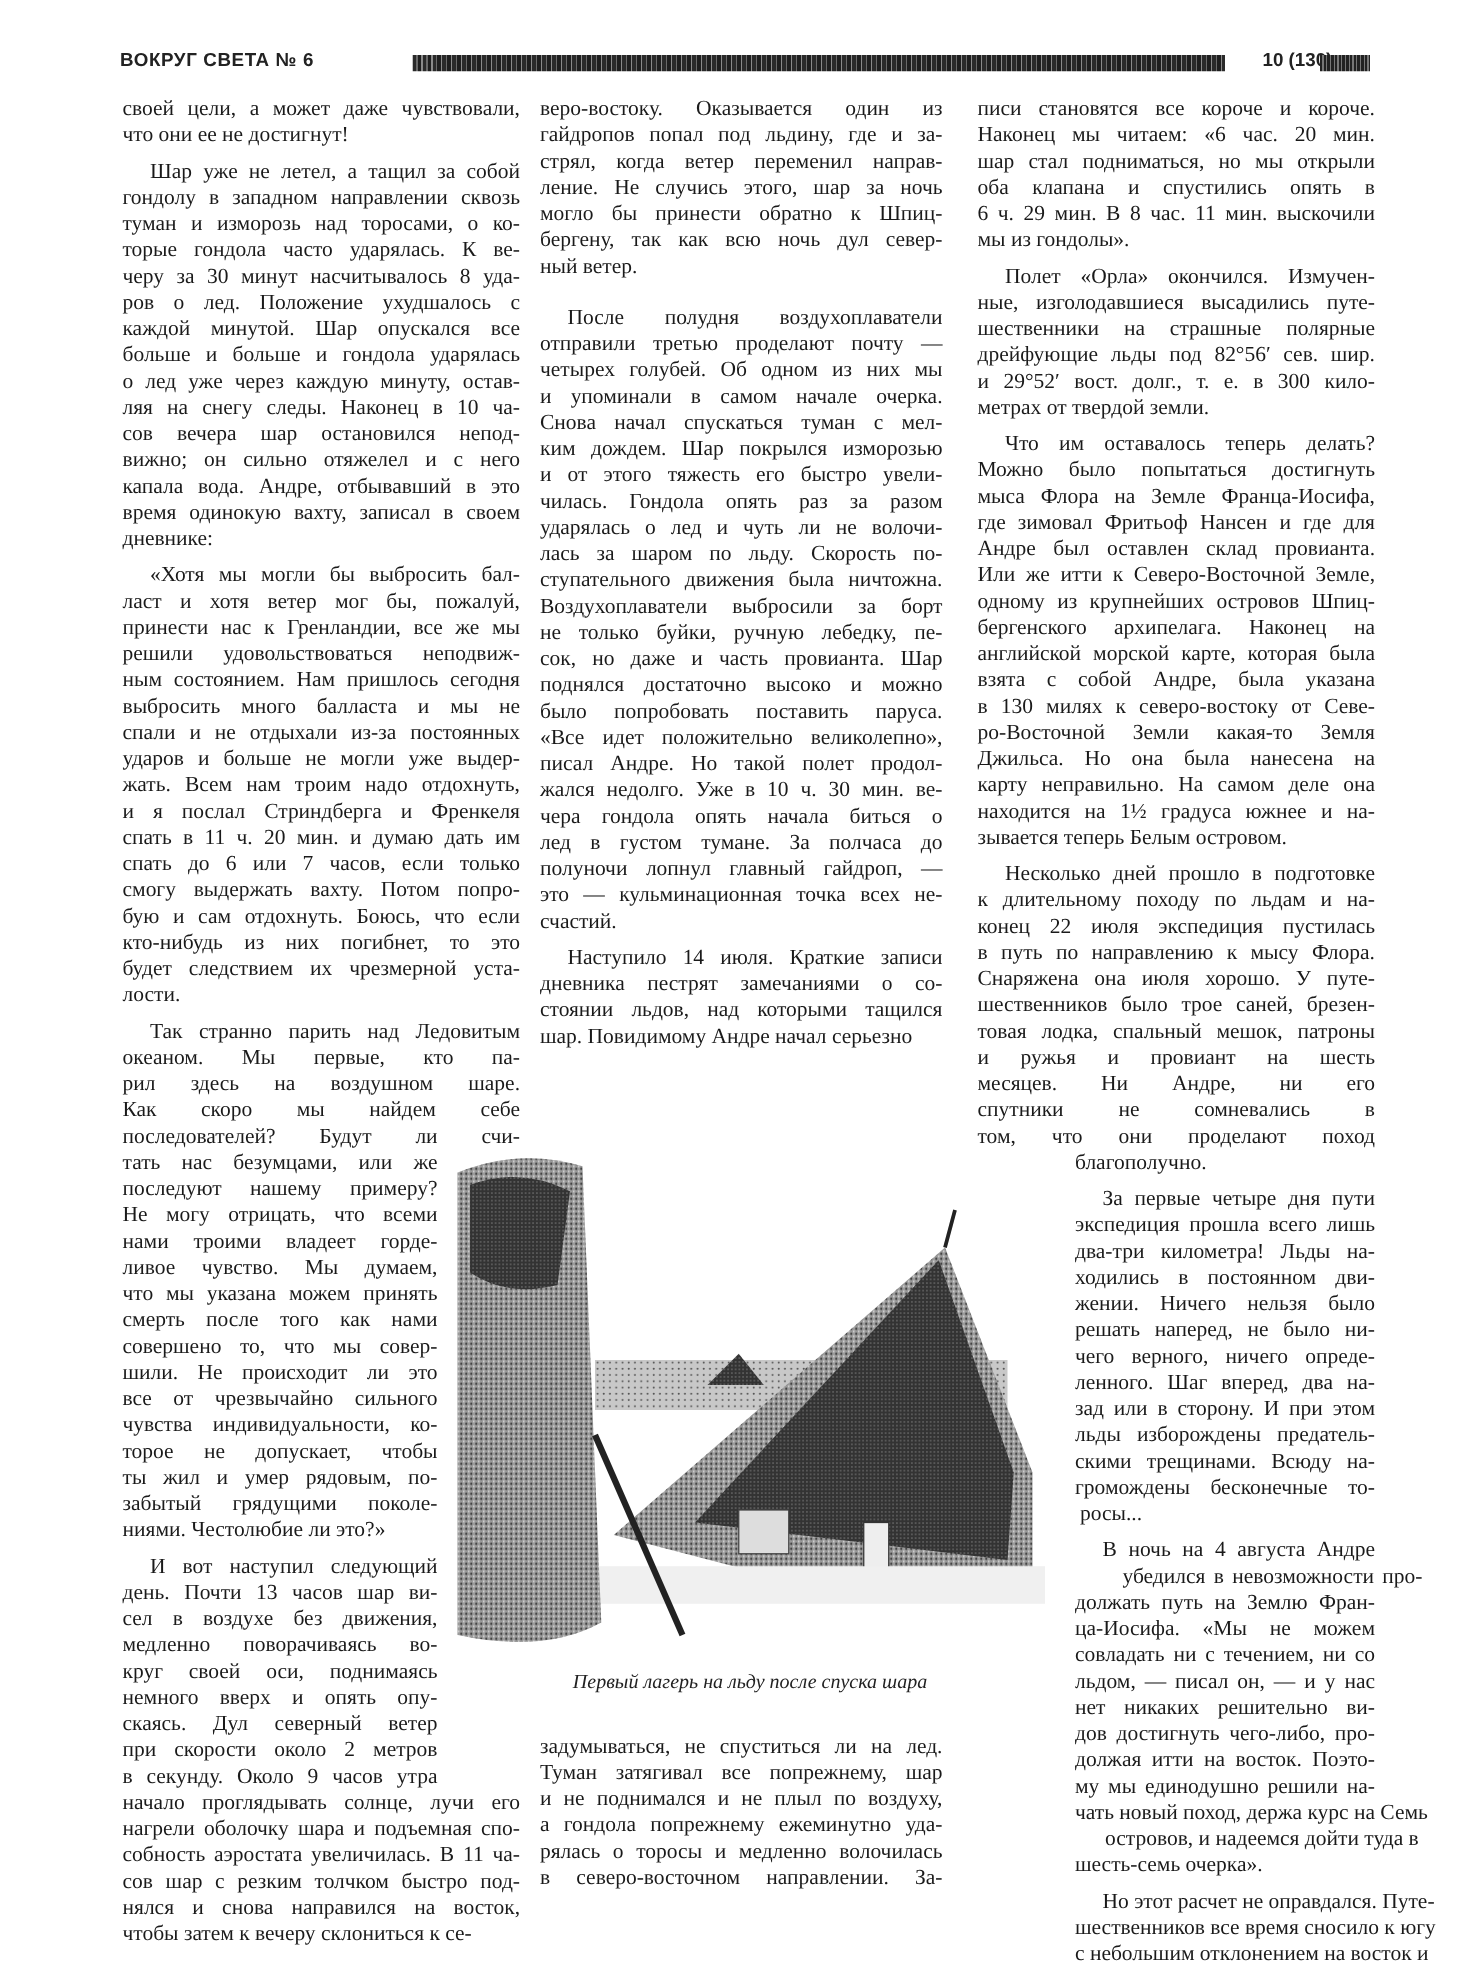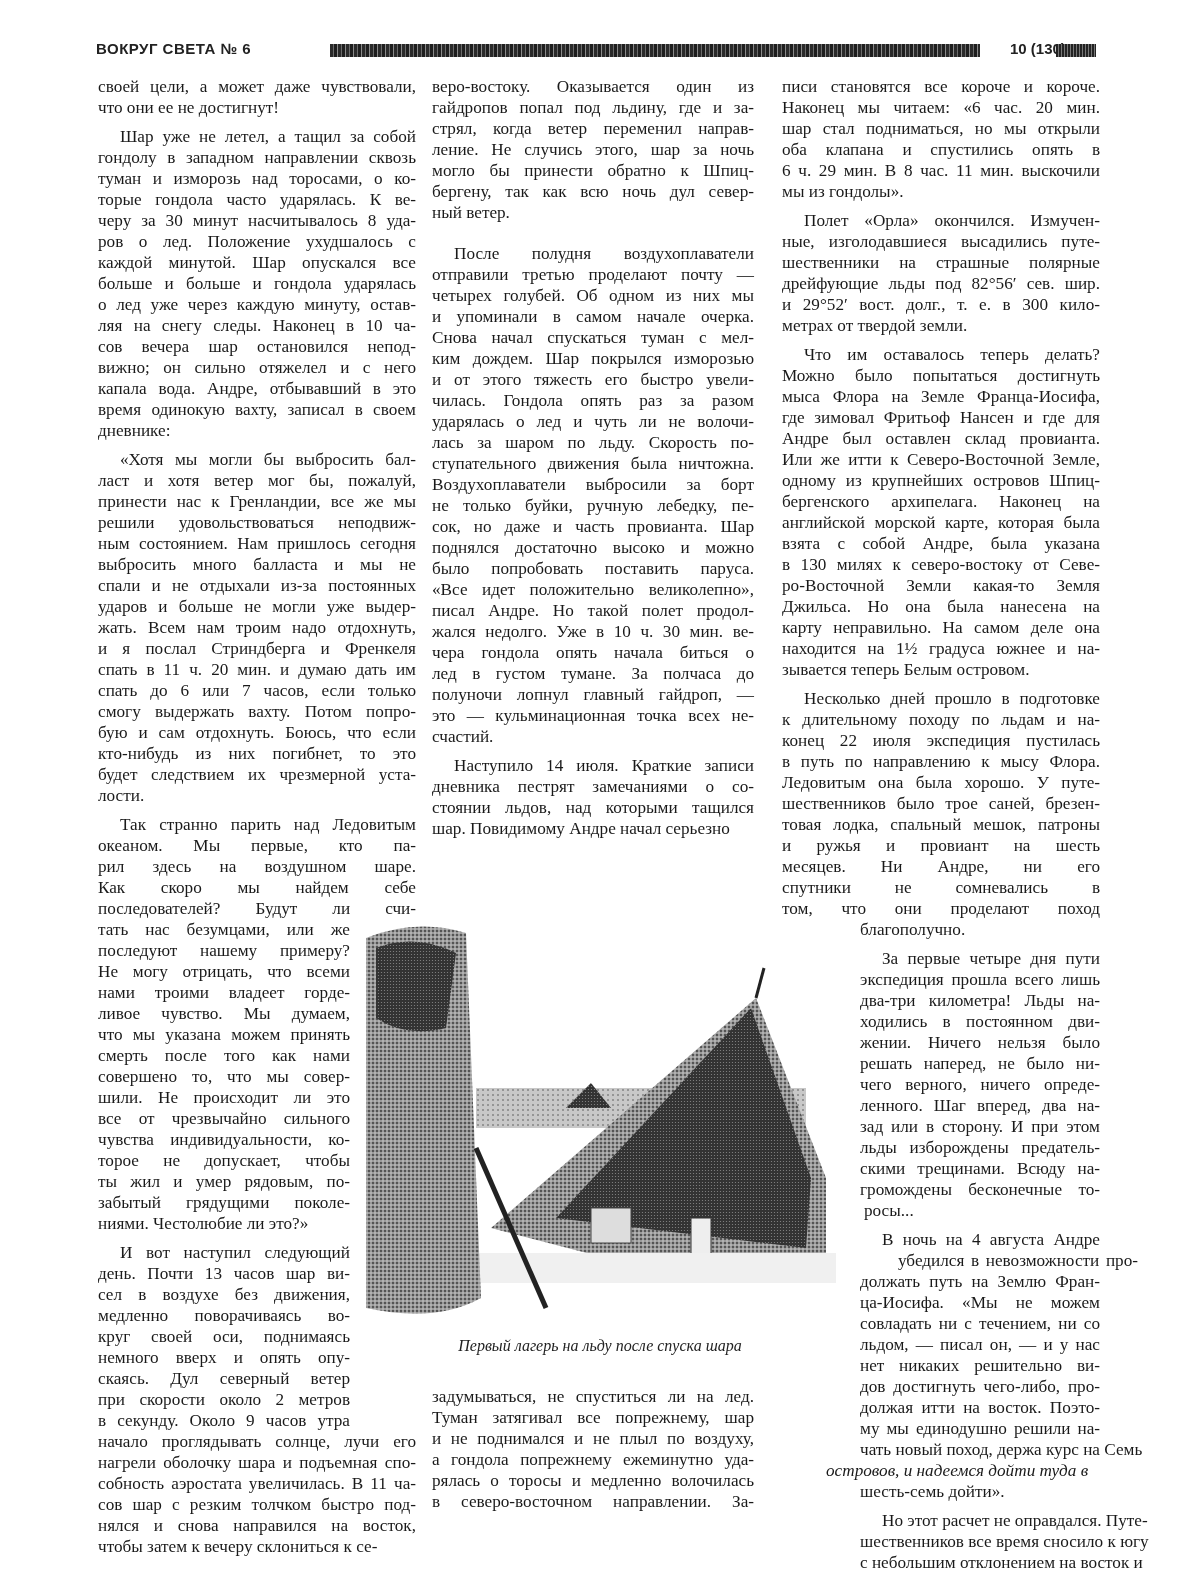--- a/index.html
+++ b/index.html
@@ -196,21 +196,21 @@
       <span class="line">Джильса. Но она была нанесена на</span>
       <span class="line">карту неправильно. На самом деле она</span>
       <span class="line">находится на 1½ градуса южнее и на-</span>
       <span class="line last">зывается теперь Белым островом.</span>
     </p>
     <p class="gap">
       <span class="line" style="text-indent: 22px;">Несколько дней прошло в подготовке</span>
       <span class="line">к длительному походу по льдам и на-</span>
       <span class="line">конец 22 июля экспедиция пустилась</span>
       <span class="line">в путь по направлению к мысу Флора.</span>
-      <span class="line">Ледовитым она была хорошо. У путе-</span>
+      <span class="line">Снаряжена она июля хорошо. У путе-</span>
       <span class="line">шественников было трое саней, брезен-</span>
       <span class="line">товая лодка, спальный мешок, патроны</span>
       <span class="line">и ружья и провиант на шесть</span>
       <span class="line">месяцев. Ни Андре, ни его</span>
       <span class="line">спутники не сомневались в</span>
       <span class="line">том, что они проделают поход</span>
       <span class="line last" style="margin-left: 78px; width: 240px;">благополучно.</span>
     </p>
     <p class="gap">
       <span class="line" style="text-indent: 22px; margin-left: 78px; width: 240px;">За первые четыре дня пути</span>
@@ -232,22 +232,22 @@
       <span class="line" style="margin-left: 116px; width: 240px;">убедился в невозможности про-</span>
       <span class="line" style="margin-left: 78px; width: 240px;">должать путь на Землю Фран-</span>
       <span class="line" style="margin-left: 78px; width: 240px;">ца-Иосифа. «Мы не можем</span>
       <span class="line" style="margin-left: 78px; width: 240px;">совладать ни с течением, ни со</span>
       <span class="line" style="margin-left: 78px; width: 240px; font-family: Liberation Serif, serif;">льдом, — писал он, — и у нас</span>
       <span class="line" style="margin-left: 78px; width: 240px;">нет никаких решительно ви-</span>
       <span class="line" style="margin-left: 78px; width: 240px;">дов достигнуть чего-либо, про-</span>
       <span class="line" style="margin-left: 78px; width: 240px;">должая итти на восток. Поэто-</span>
       <span class="line" style="margin-left: 78px; width: 240px;">му мы единодушно решили на-</span>
       <span class="line" style="margin-left: 78px; width: 240px;">чать новый поход, держа курс на Семь</span>
-      <span class="line" style="margin-left: 44px; width: 240px; font-style: italic;">островов, и надеемся дойти туда в</span>
-      <span class="line last" style="margin-left: 78px; width: 240px;">шесть-семь дойти».</span>
+      <span class="line" style="margin-left: 102px; width: 240px;">островов, и надеемся дойти туда в</span>
+      <span class="line last" style="margin-left: 78px; width: 240px;">шесть-семь очерка».</span>
     </p>
     <p class="gap">
       <span class="line" style="text-indent: 22px; margin-left: 78px; width: 240px;">Но этот расчет не оправдался. Путе-</span>
       <span class="line" style="margin-left: 78px; width: 240px;">шественников все время сносило к югу</span>
       <span class="line last" style="margin-left: 78px; width: 240px;">с небольшим отклонением на восток и</span>
     </p>
   </div>
 <div id="col2-bottom" class="col" style="left:432px; top:1386px; width:322px;">
     <span class="line">задумываться, не спуститься ли на лед.</span>
     <span class="line">Туман затягивал все попрежнему, шар</span>

